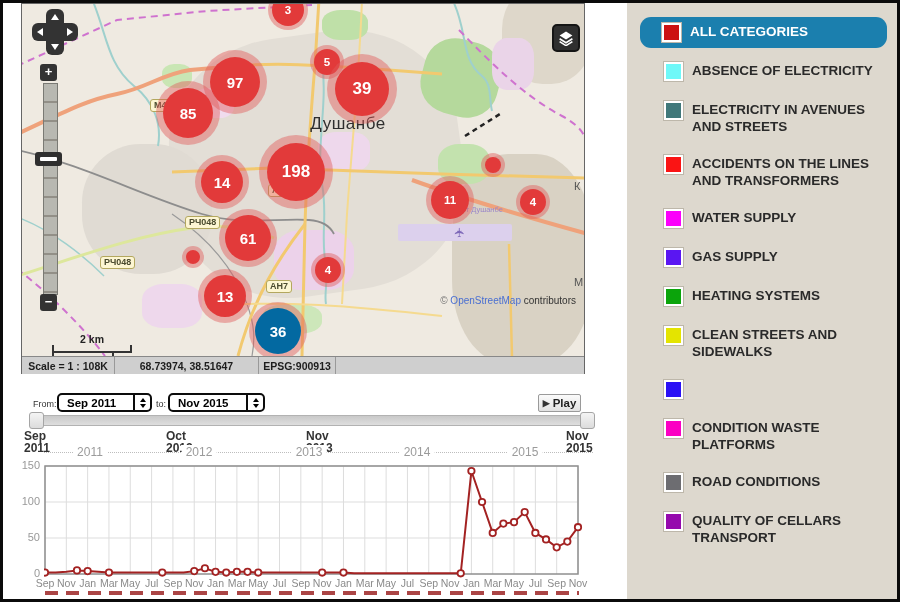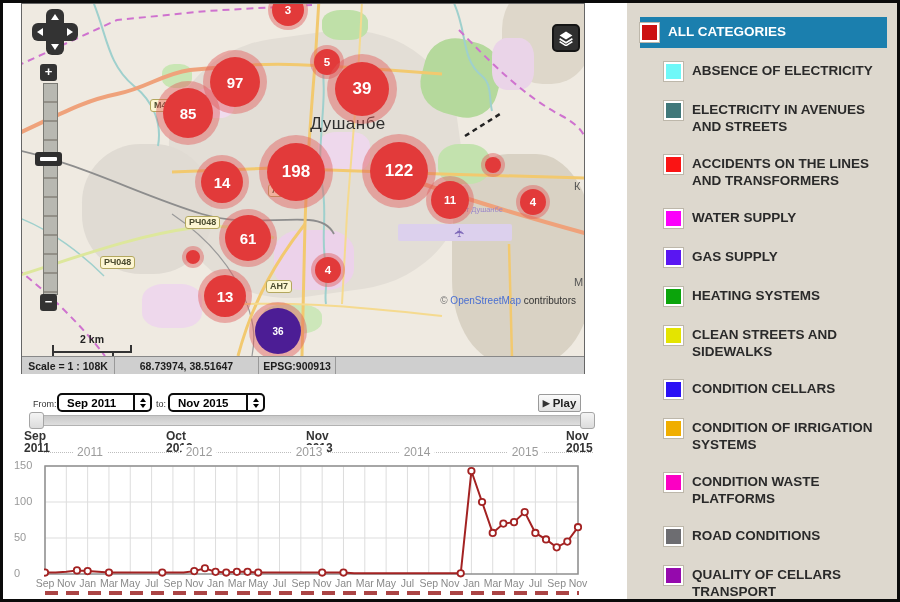--- a/index.html
+++ b/index.html
@@ -67,29 +67,29 @@
     background:linear-gradient(#c9c9c9,#dedede);border:1px solid #b2b2b2;}
   .sl-handle{position:absolute;top:0;width:13px;height:15px;background:linear-gradient(#f4f4f4,#dcdcdc);
     border:1px solid #a5a5a5;border-radius:3px;}
   
   .axisrow{position:absolute;left:11px;top:425px;width:589px;height:32px;font-size:12px;}
   .dotrule{position:absolute;left:30px;right:10px;top:24px;border-top:1px dotted #bdbdbd;}
   .range-label{position:absolute;top:2px;font-weight:bold;color:#333;line-height:12px;white-space:pre-line;}
   .year-label{position:absolute;top:17px;transform:translateX(-50%);color:#9b9b9b;background:#fff;padding:0 4px;}
   
   .chart{position:absolute;left:11px;top:457px;width:580px;height:136px;}
-  .ylab{position:absolute;left:0;width:26px;text-align:left;font-size:11px;color:#999;}
+  .ylab{position:absolute;left:0;width:26px;text-align:right;font-size:11px;color:#999;}
   .xlab{position:absolute;width:26px;text-align:center;font-size:10.5px;color:#8a8a8a;top:117px;}
   .chart svg{position:absolute;left:30px;top:0;}
   .cropstrip{position:absolute;left:31px;top:131px;width:534px;height:4px;opacity:.85;
     background:repeating-linear-gradient(90deg,#9c2424 0 13px,rgba(0,0,0,0) 13px 21.3px);}
   
   .sidebar{position:absolute;left:624px;top:0;width:270px;height:596px;background:#ddd8ce;box-sizing:border-box;padding-top:14px;}
   .legend-item{display:flex;align-items:flex-start;padding-left:37px;margin-bottom:20px;}
-  .legend-item.selected{margin:0 10px 14px 13px;padding:6px 0;}
+  .legend-item.selected{margin:0 10px 14px 13px;padding:6px 22px;border-radius:11px;}
   .swatch{width:15px;height:15px;border:2px solid #fff;box-shadow:0 0 0 1px #bdb7aa;margin-right:9px;margin-top:0;flex-shrink:0;}
   .legend-label{font-size:13.5px;font-weight:bold;color:#2a2a2a;line-height:17px;}
   .legend-item.selected .legend-label{color:#fff;}
 </style>
 </head>
 <body>
 
 <div class="screen">
 
   <div class="map-panel">
@@ -170,30 +170,29 @@
       <div class="attribution">
         <span class="copy">©</span>
         <span class="osmlink">OpenStreetMap</span><span> contributors</span>
       </div>
     <div class="cluster" style="left: 266px; top: 6px; height: 32px; width: 32px; font-size: 11.5px; background: rgb(226, 58, 58); box-shadow: rgba(225, 90, 90, 0.45) 0px 0px 0px 4px;">3</div>
         <div class="cluster" style="left: 305px; top: 58px; height: 26px; width: 26px; font-size: 11.5px; background: rgb(226, 58, 58); box-shadow: rgba(225, 90, 90, 0.45) 0px 0px 0px 4px;">5</div>
         <div class="cluster" style="left: 213px; top: 78px; height: 50px; width: 50px; font-size: 15px; background: rgb(226, 58, 58); box-shadow: rgba(225, 90, 90, 0.45) 0px 0px 0px 7px;">97</div>
         <div class="cluster" style="left: 340px; top: 85px; height: 54px; width: 54px; font-size: 17px; background: rgb(226, 58, 58); box-shadow: rgba(225, 90, 90, 0.45) 0px 0px 0px 8px;">39</div>
         <div class="cluster" style="left: 166px; top: 109px; height: 50px; width: 50px; font-size: 15px; background: rgb(226, 58, 58); box-shadow: rgba(225, 90, 90, 0.45) 0px 0px 0px 7px;">85</div>
         <div class="cluster" style="left: 274px; top: 168px; height: 58px; width: 58px; font-size: 17px; background: rgb(226, 58, 58); box-shadow: rgba(225, 90, 90, 0.45) 0px 0px 0px 8px;">198</div>
-        <div class="cluster" style="left: 377px; top: 167px; height: 58px; width: 58px; font-size: 17px; background: rgb(226, 58, 58); box-shadow: rgba(225, 90, 90, 0.45) 0px 0px 0px 8px;">122</div>
         <div class="cluster" style="left: 200px; top: 178px; height: 42px; width: 42px; font-size: 15px; background: rgb(226, 58, 58); box-shadow: rgba(225, 90, 90, 0.45) 0px 0px 0px 6px;">14</div>
         <div class="cluster" style="left: 428px; top: 196px; height: 38px; width: 38px; font-size: 11.5px; background: rgb(226, 58, 58); box-shadow: rgba(225, 90, 90, 0.45) 0px 0px 0px 5px;">11</div>
         <div class="cluster" style="left: 511px; top: 198px; height: 26px; width: 26px; font-size: 11.5px; background: rgb(226, 58, 58); box-shadow: rgba(225, 90, 90, 0.45) 0px 0px 0px 4px;">4</div>
         <div class="cluster" style="left: 471px; top: 161px; height: 16px; width: 16px; font-size: 0px; background: rgb(226, 58, 58); box-shadow: rgba(225, 90, 90, 0.45) 0px 0px 0px 4px;"></div>
         <div class="cluster" style="left: 226px; top: 234px; height: 46px; width: 46px; font-size: 15px; background: rgb(226, 58, 58); box-shadow: rgba(225, 90, 90, 0.45) 0px 0px 0px 6px;">61</div>
         <div class="cluster" style="left: 171px; top: 253px; height: 14px; width: 14px; font-size: 0px; background: rgb(226, 58, 58); box-shadow: rgba(225, 90, 90, 0.45) 0px 0px 0px 4px;"></div>
         <div class="cluster" style="left: 306px; top: 266px; height: 26px; width: 26px; font-size: 11.5px; background: rgb(226, 58, 58); box-shadow: rgba(225, 90, 90, 0.45) 0px 0px 0px 4px;">4</div>
         <div class="cluster" style="left: 203px; top: 292px; height: 42px; width: 42px; font-size: 15px; background: rgb(226, 58, 58); box-shadow: rgba(225, 90, 90, 0.45) 0px 0px 0px 6px;">13</div>
-        <div class="cluster" style="left: 256px; top: 327px; height: 46px; width: 46px; font-size: 10px; background: #4c1d95; box-shadow: rgba(225, 90, 90, 0.45) 0px 0px 0px 6px;">36</div>
+        <div class="cluster" style="left: 256px; top: 327px; height: 46px; width: 46px; font-size: 15px; background: #0369a1; box-shadow: rgba(225, 90, 90, 0.45) 0px 0px 0px 6px;">36</div>
         <div class="road-label" style="left: 128px; top: 95px;">M41</div>
         <div class="road-label" style="left: 163px; top: 212px;">РЧ048</div>
         <div class="road-label" style="left: 78px; top: 252px;">РЧ048</div>
         <div class="road-label" style="left: 246px; top: 180px;">AH7</div>
         <div class="road-label" style="left: 244px; top: 276px;">AH7</div>
         <span class="partial-letter" style="left: 552px; top: 176px;">К</span>
         <span class="partial-letter" style="left: 552px; top: 272px;">М</span>
       </div>
 
     <div class="statusbar">
@@ -373,25 +372,20 @@
         <div class="legend-item">
           <span class="swatch" style="background: rgb(11, 164, 11);"></span>
           <span class="legend-label">HEATING SYSTEMS</span>
         </div>
         <div class="legend-item">
           <span class="swatch" style="background: rgb(228, 228, 0);"></span>
           <span class="legend-label">CLEAN STREETS AND SIDEWALKS</span>
         </div>
         <div class="legend-item">
           <span class="swatch" style="background: rgb(42, 16, 245);"></span>
-          <span class="legend-label">CONDITION CELLARS</span>
-        </div>
-        <div class="legend-item">
-          <span class="swatch" style="background: rgb(240, 174, 0);"></span>
-          <span class="legend-label">CONDITION OF IRRIGATION SYSTEMS</span>
         </div>
         <div class="legend-item">
           <span class="swatch" style="background: rgb(251, 0, 195);"></span>
           <span class="legend-label">CONDITION WASTE PLATFORMS</span>
         </div>
         <div class="legend-item">
           <span class="swatch" style="background: rgb(109, 109, 113);"></span>
           <span class="legend-label">ROAD CONDITIONS</span>
         </div>
         <div class="legend-item">

